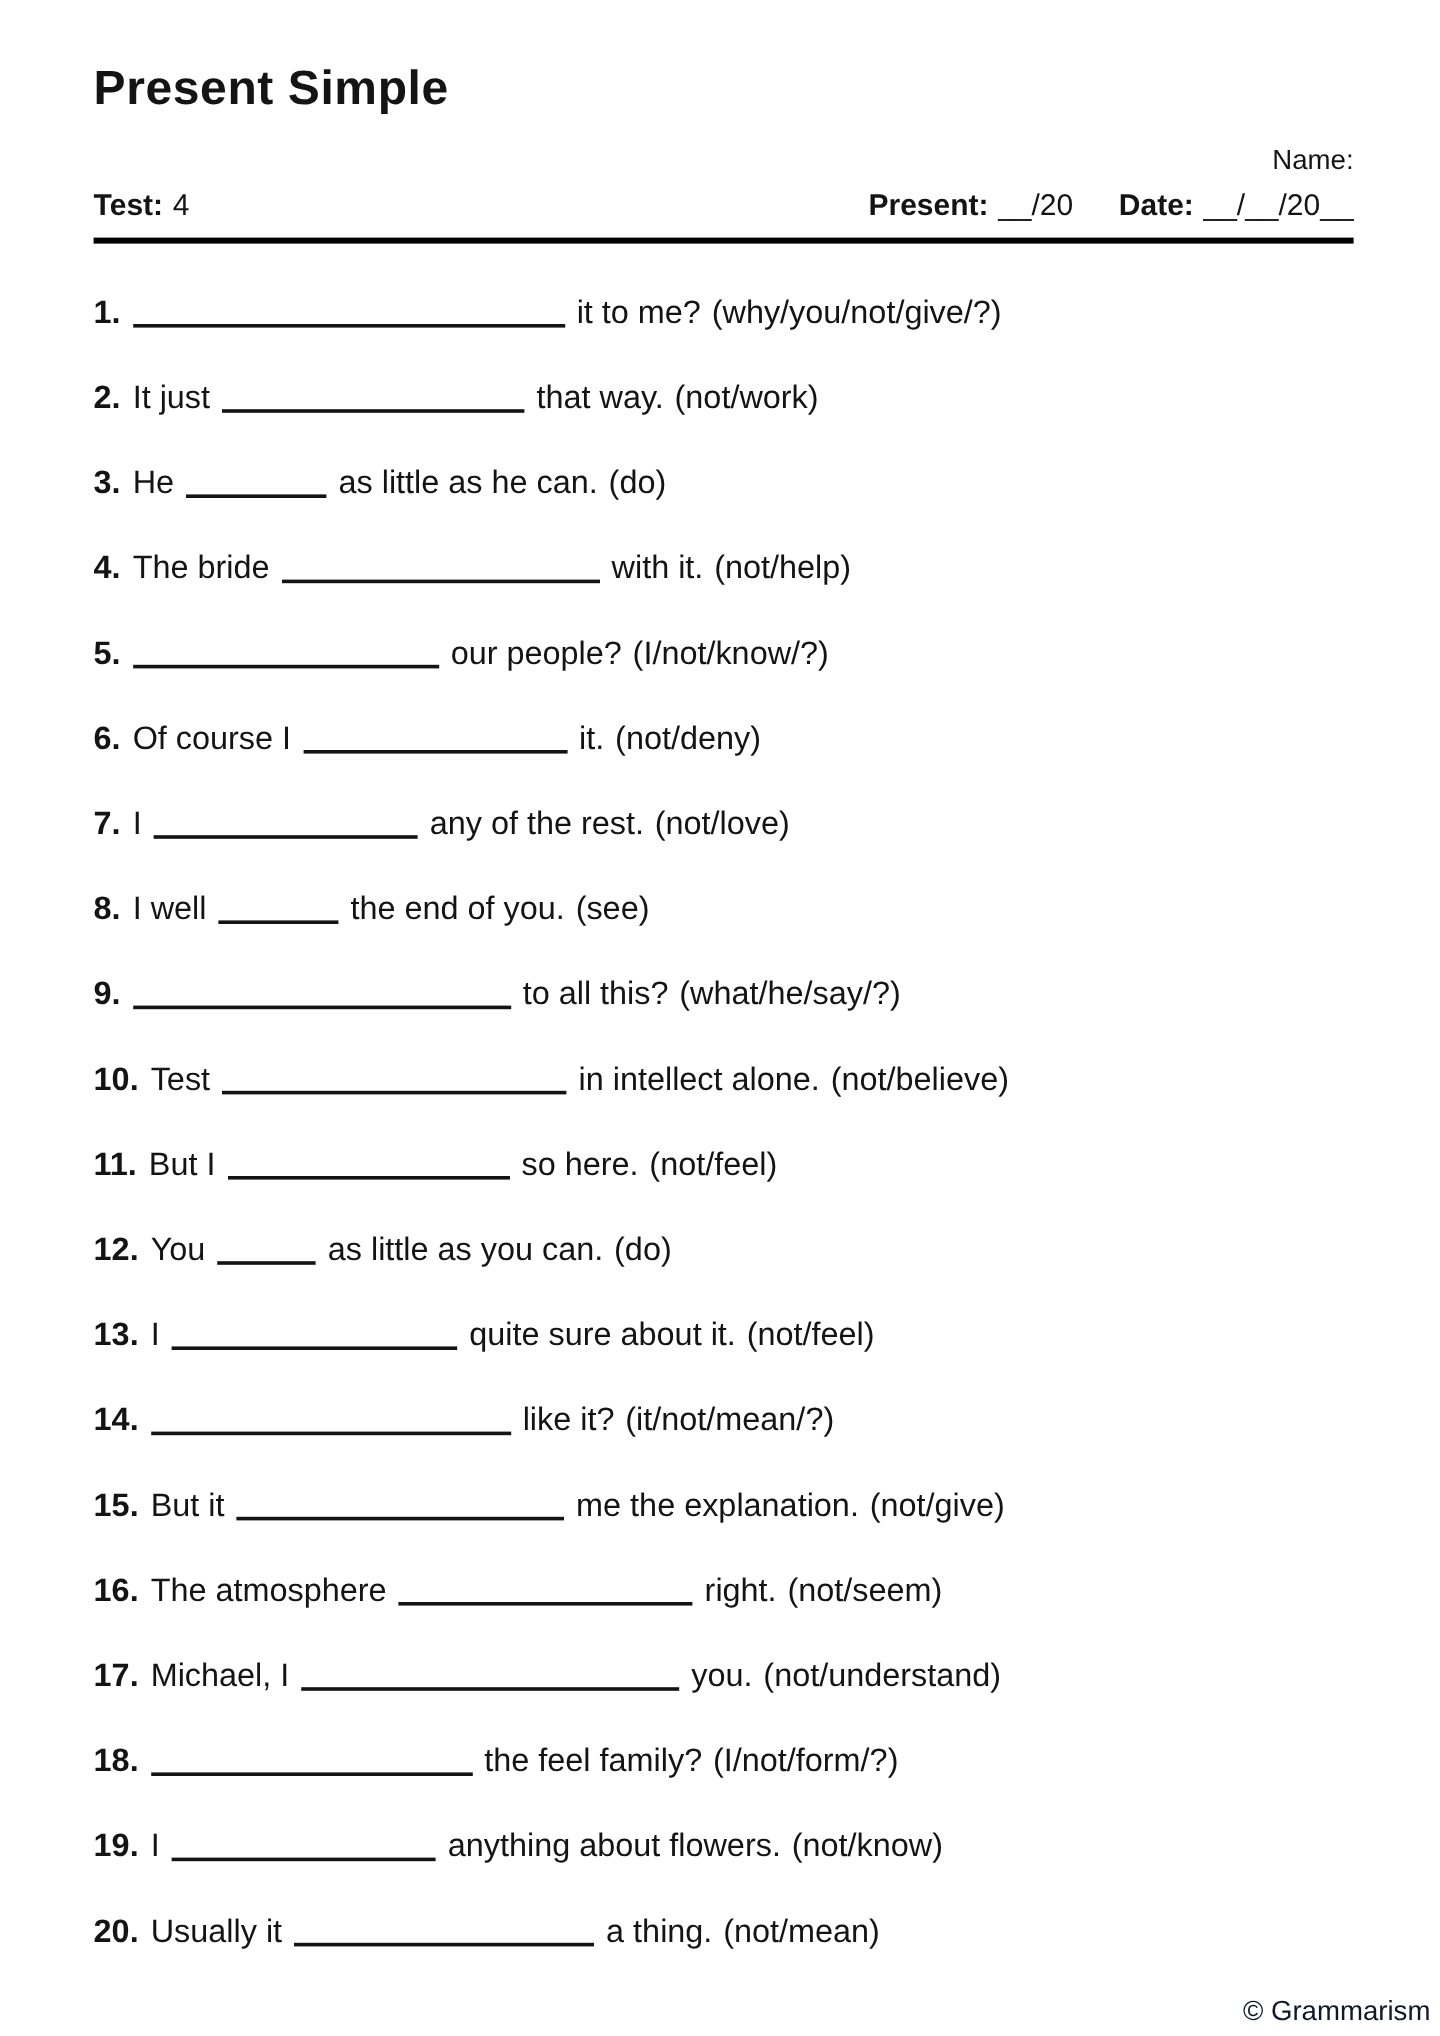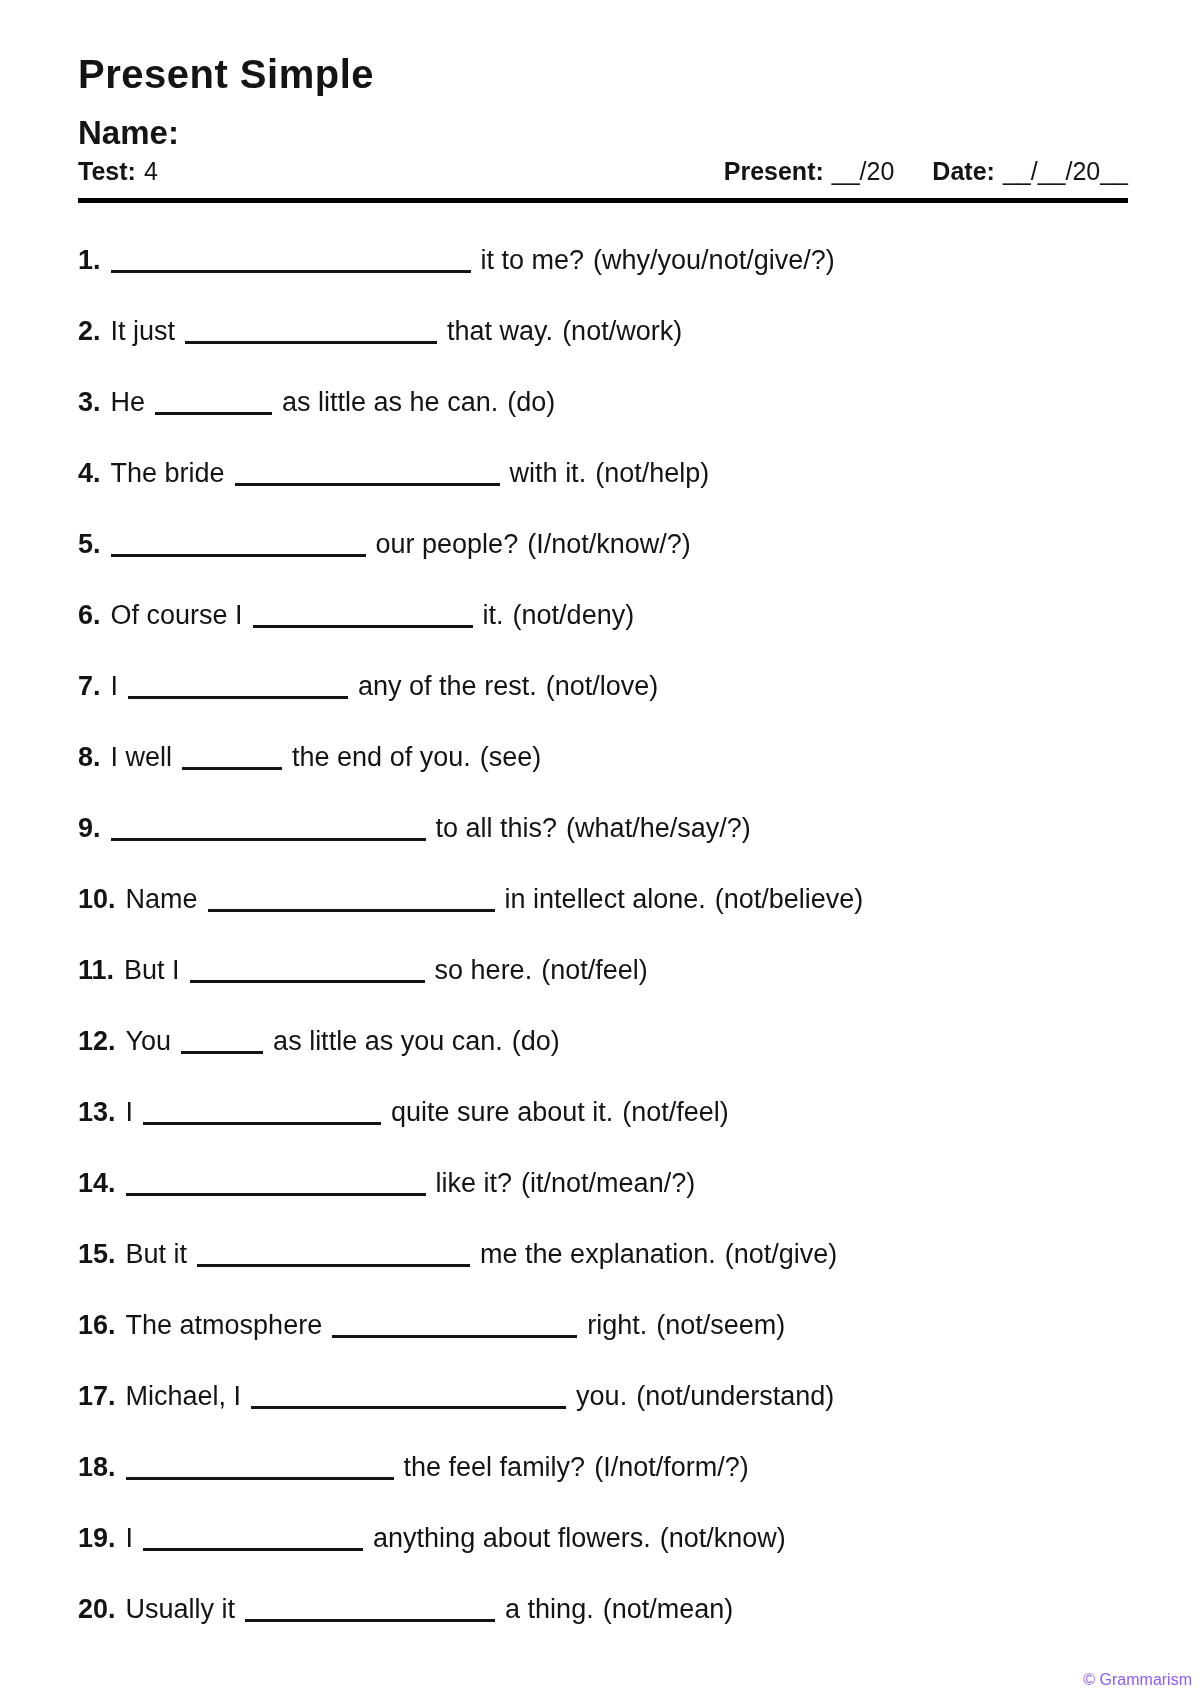--- a/index.html
+++ b/index.html
@@ -14,24 +14,25 @@
   }
   .sheet { padding: 52px 0 0 78px; width: 1050px; }
   .title {
     margin: 0 0 22px 0;
     font-size: 40px;
     font-weight: bold;
     line-height: 1.1;
     letter-spacing: 0.5px;
   }
   .name-line {
-    font-size: 33px;
-    font-weight: bold;
+    font-size: 23px;
+    font-weight: normal;
     line-height: 30px;
     margin-bottom: 8px;
+    text-align: right;
   }
   .test-row {
     display: flex;
     align-items: flex-end;
     font-size: 25px;
     line-height: 30px;
     font-weight: bold;
     padding-bottom: 12px;
   }
   .test-row .val { font-weight: normal; margin-left: 8px; white-space: pre; }
@@ -55,22 +56,22 @@
     border-bottom: 3px solid #141414;
     margin-right: 10px;
     transform: translateY(4px);
   }
   .q-post { margin-right: 9px; }
   .q-hint { font-weight: normal; }
   .footer {
     position: absolute;
     right: 8px;
     bottom: 8px;
-    font-size: 16px;
-    color: #8b5cf6;
+    font-size: 23px;
+    color: #0f172a;
   }
 </style>
 </head>
 <body>
 
 <div class="sheet">
   <h1 class="title">Present Simple</h1>
 
   <div class="name-line">Name:</div>
 
@@ -145,21 +146,21 @@
   </div>
       <div class="q-row">
     <span class="q-num">9.</span>
     
     <span class="q-blank" style="width: 315px;"></span>
     <span class="q-post">to all this?</span>
     <span class="q-hint">(what/he/say/?)</span>
   </div>
       <div class="q-row">
     <span class="q-num">10.</span>
-    <span class="q-pre">Name</span>
+    <span class="q-pre">Test</span>
     <span class="q-blank" style="width: 287px;"></span>
     <span class="q-post">in intellect alone.</span>
     <span class="q-hint">(not/believe)</span>
   </div>
       <div class="q-row">
     <span class="q-num">11.</span>
     <span class="q-pre">But I</span>
     <span class="q-blank" style="width: 235px;"></span>
     <span class="q-post">so here.</span>
     <span class="q-hint">(not/feel)</span>

